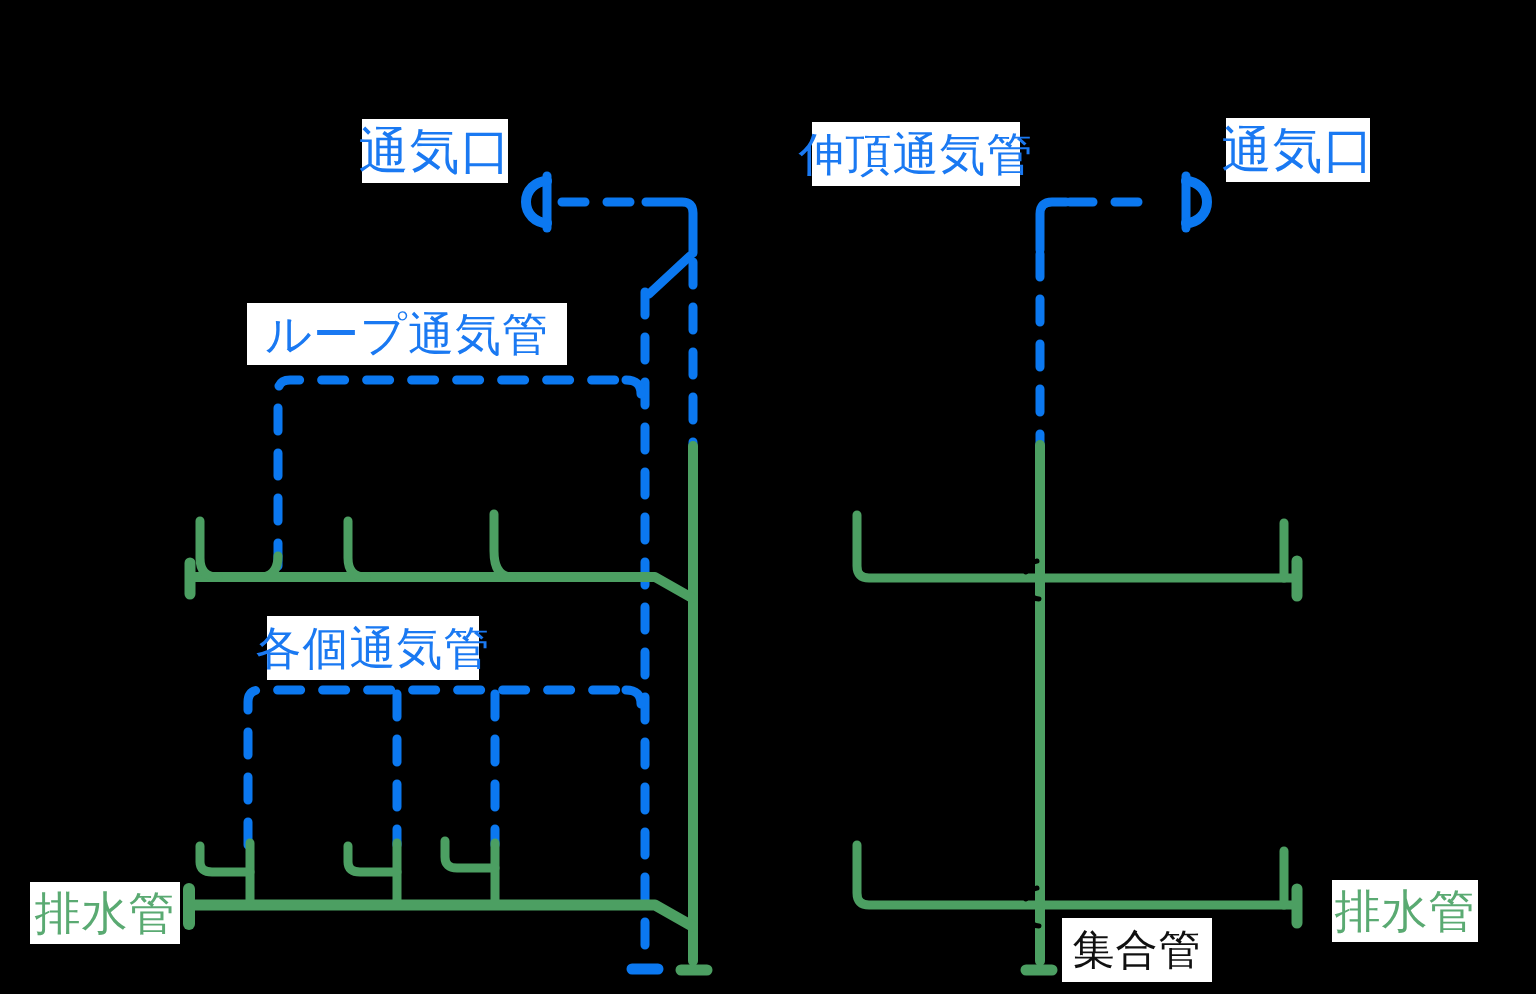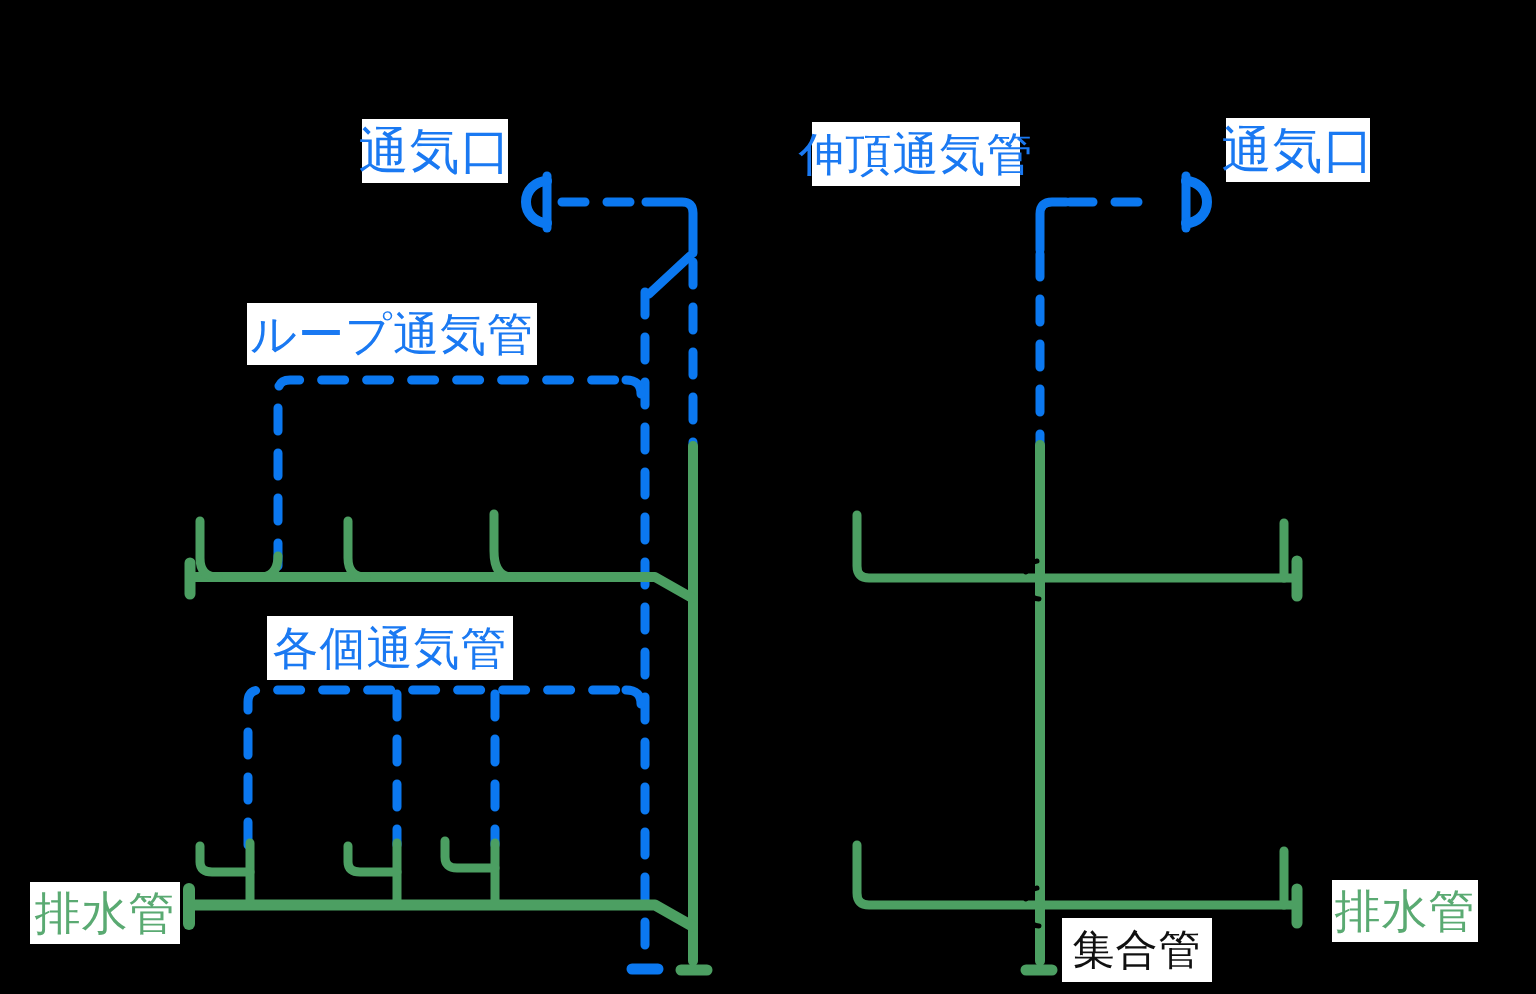--- a/index.html
+++ b/index.html
@@ -112,23 +112,23 @@
   <path class="pipe green w11" d="M1297 889 V923"></path>
 
   <path class="pipe black" stroke-width="5" d="M1026 572 A13 13 0 0 1 1037 561"></path>
   <path class="pipe black" stroke-width="5" d="M1029 592 A11 11 0 0 0 1039 599"></path>
   <path class="pipe black" stroke-width="5" d="M1026 899 A13 13 0 0 1 1037 888"></path>
   <path class="pipe black" stroke-width="5" d="M1029 919 A11 11 0 0 0 1039 926"></path>
 </svg>
 
 <div class="label t-blue" style="left:362px; top:119px;  width:146px; height:64px; font-size:50px;">通気口</div>
 
-<div class="label t-blue" style="left:247px; top:303px;  width:290px; height:62px; font-size:46px;text-align:right;">ループ通気管</div>
+<div class="label t-blue" style="left:247px; top:303px;  width:320px; height:62px; font-size:46px;text-align:right;">ループ通気管</div>
 
-<div class="label t-blue" style="left:267px; top:616px;  width:246px; height:64px; font-size:46px;">各個通気管</div>
+<div class="label t-blue" style="left:267px; top:616px;  width:212px; height:64px; font-size:46px;">各個通気管</div>
 
 <div class="label t-green" style="left:30px;  top:882px;  width:150px; height:62px; font-size:46px;">排水管</div>
 
 <div class="label t-blue" style="left:812px; top:122px;  width:208px; height:64px; font-size:46px;">伸頂通気管</div>
 
 <div class="label t-blue" style="left:1226px;top:118px;  width:144px; height:64px; font-size:50px;">通気口</div>
 
 <div class="label t-green" style="left:1332px;top:880px;  width:146px; height:62px; font-size:46px;">排水管</div>
 
 <div class="label t-black" style="left:1062px;top:918px;  width:150px; height:64px; font-size:42px;">集合管</div>

